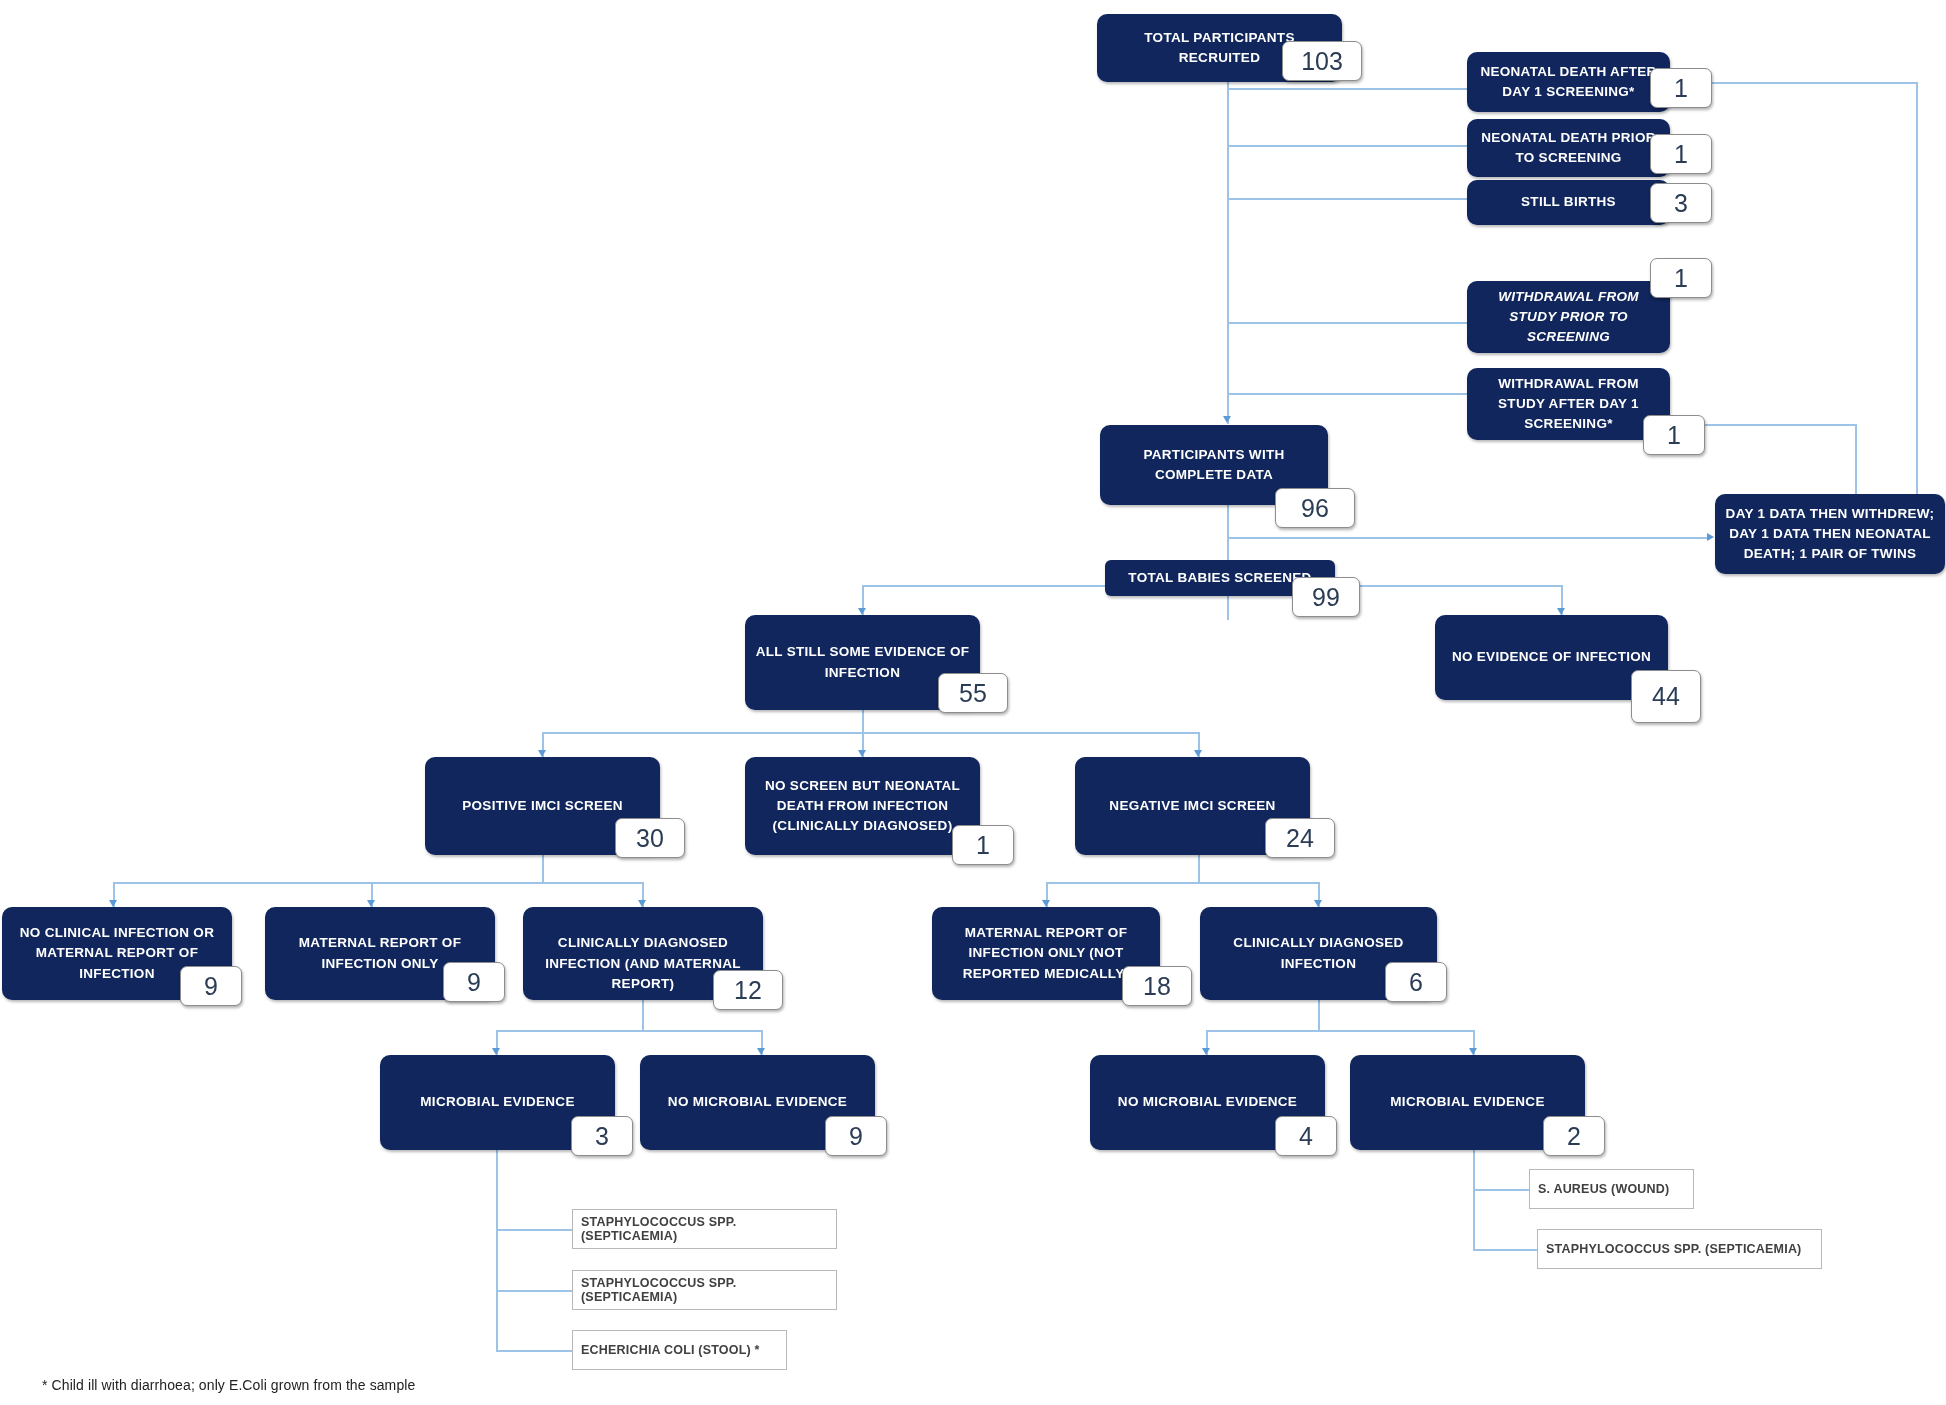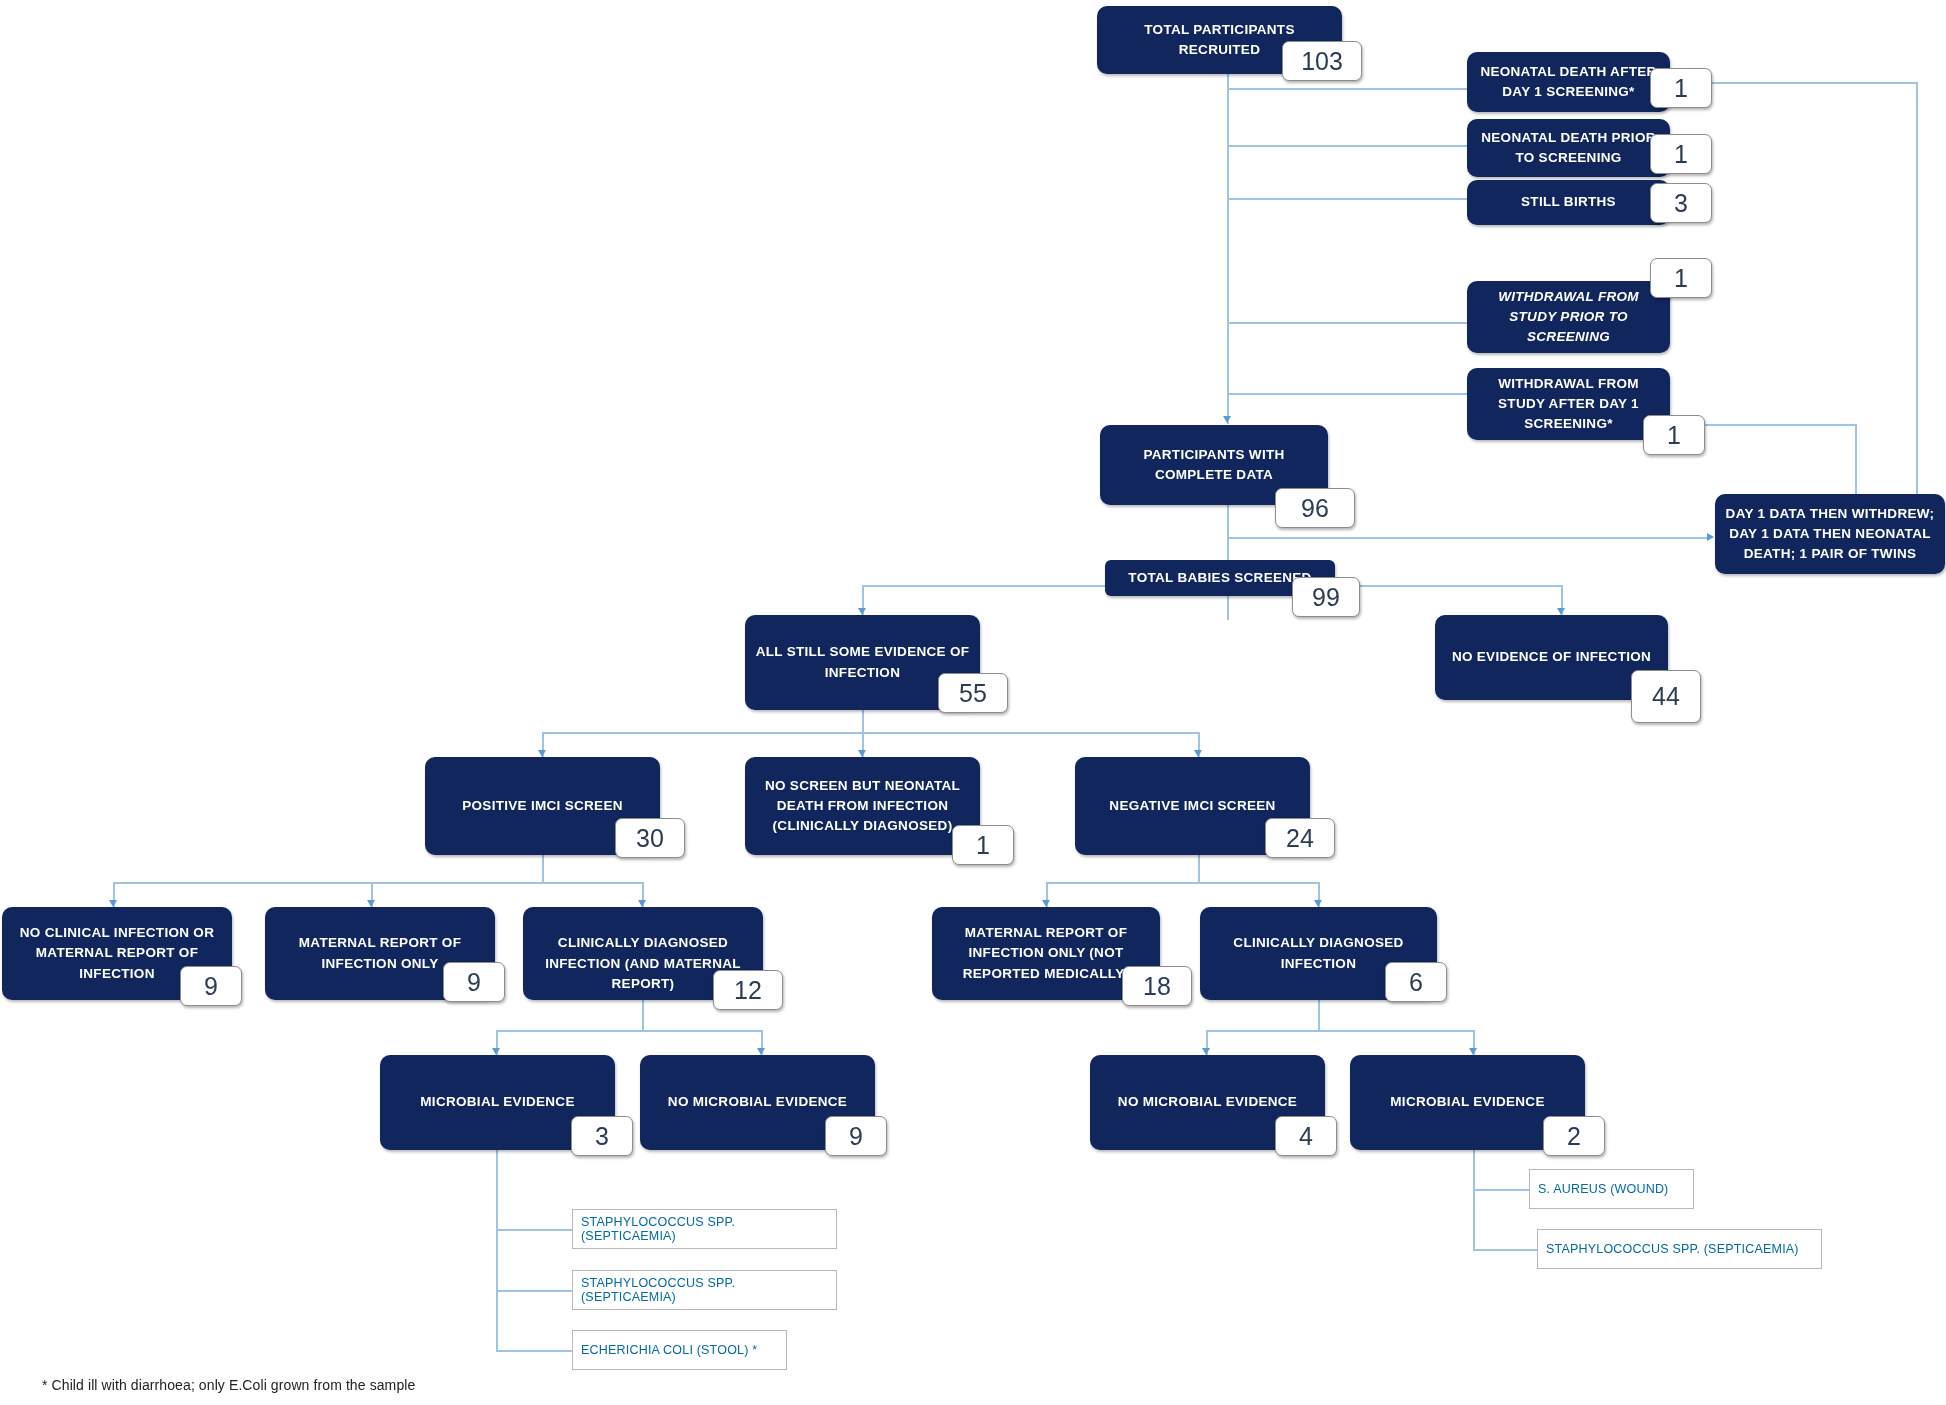--- a/index.html
+++ b/index.html
@@ -56,23 +56,23 @@
   }
   .pathogen {
     position: absolute;
     background: #ffffff;
     border: 1px solid #b8b8b8;
     box-sizing: border-box;
     display: flex;
     align-items: center;
     justify-content: flex-start;
     padding: 0 8px;
-    color: #0369a1;
+    color: #404040;
     font-size: 12.5px;
-    font-weight: normal;
+    font-weight: bold;
     letter-spacing: 0.2px;
     z-index: 8;
   }
   .conn {
     position: absolute;
     background: #9dc3e6;
     z-index: 1;
   }
   .conn.h { height: 1.6px; }
   .conn.v { width: 1.6px; }
@@ -185,21 +185,21 @@
 
   <div class="conn v" style="left:496px; top:1150px; height:200px;"></div>
   <div class="conn h" style="left:496px; top:1229px; width:76px;"></div>
   <div class="conn h" style="left:496px; top:1290px; width:76px;"></div>
   <div class="conn h" style="left:496px; top:1350px; width:76px;"></div>
 
   <div class="conn v" style="left:1473px; top:1150px; height:100px;"></div>
   <div class="conn h" style="left:1473px; top:1189px; width:56px;"></div>
   <div class="conn h" style="left:1473px; top:1249px; width:64px;"></div>
 
-  <div class="node" style="left:1097px; top:6px; width:245px; height:68px;">
+  <div class="node" style="left:1097px; top:14px; width:245px; height:68px;">
     <span class="lbl">TOTAL PARTICIPANTS RECRUITED</span>
   </div>
   <div class="count" style="left:1282px; top:41px; width:80px; height:40px;">103</div>
 
   <div class="node" style="left:1467px; top:52px; width:203px; height:60px;">
     <span class="lbl">NEONATAL DEATH AFTER DAY 1 SCREENING*</span>
   </div>
   <div class="count" style="left:1650px; top:68px; width:62px; height:40px;">1</div>
 
   <div class="node" style="left:1467px; top:119px; width:203px; height:58px;">

